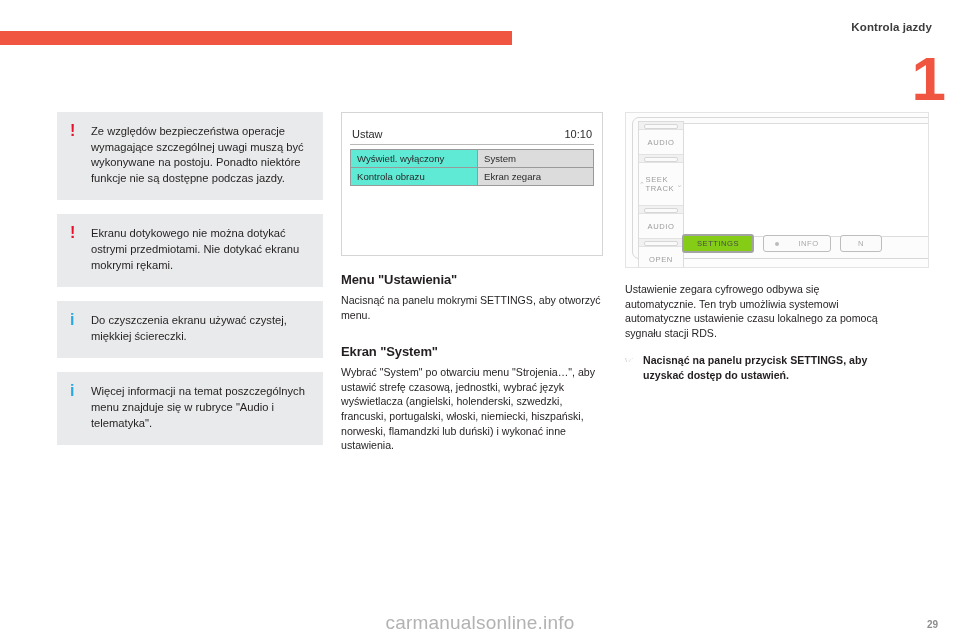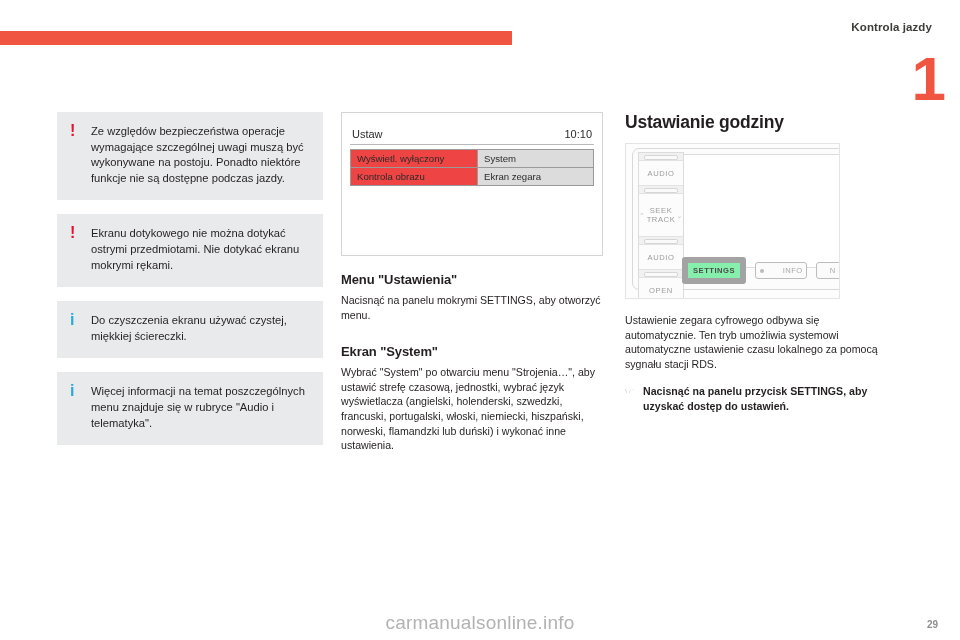--- a/index.html
+++ b/index.html
@@ -113,21 +113,21 @@
   }
   .ustaw-row + .ustaw-row { border-top: 1px solid #9a9a9a; }
   .ustaw-cell {
     font-size: 9.6px;
     color: #2b2b2b;
     display: flex;
     align-items: center;
     padding-left: 6px;
     box-sizing: border-box;
   }
-  .ustaw-cell.left  { width: 127px; background: #ef4444; border-right: 1px solid #9a9a9a; }
+  .ustaw-cell.left  { width: 127px; background: #5eead4; border-right: 1px solid #9a9a9a; }
   .ustaw-cell.right { flex: 1; background: #dcdcdc; }
 
   h2.sec {
     margin: 0 0 6px 0;
     font-size: 13px;
     font-weight: bold;
     color: #231f20;
     letter-spacing: -.1px;
   }
   h2.sec.second { margin-top: 22px; }
@@ -143,21 +143,21 @@
   h1.page-title {
     margin: 0 0 10px 0;
     font-size: 17.5px;
     font-weight: bold;
     color: #231f20;
     letter-spacing: -.2px;
   }
 
   .panel-photo {
     position: relative;
-    width: 215px;
+    width: 304px;
     height: 156px;
     background: #fdfdfd;
     border: 1px solid #e4e4e4;
     box-sizing: border-box;
     overflow: hidden;
     margin-bottom: 14px;
   }
   .panel-outline {
     position: absolute;
     left: 6px;
@@ -189,21 +189,21 @@
     height: 24px;
     display: flex;
     align-items: center;
     justify-content: center;
     font-size: 7.6px;
     letter-spacing: .6px;
     color: #9c9c9c;
     border-bottom: 1px solid #e2e2e2;
     position: relative;
   }
-  .side-key.tall { height: 42px; flex-direction: row; line-height: 9px; text-align: center; }
+  .side-key.tall { height: 42px; flex-direction: row; line-height: 9px; }
   .side-key .chev { font-size: 7px; color: #c0c0c0; }
   .key-bar {
     height: 7px;
     background: #f1f1f1;
     border-bottom: 1px solid #e2e2e2;
     position: relative;
   }
   .key-bar:after {
     content: "";
     position: absolute;
@@ -229,24 +229,24 @@
     background: #fbfbfb;
     display: flex;
     align-items: center;
     justify-content: center;
     font-size: 7.6px;
     letter-spacing: .5px;
     color: #a9a9a9;
   }
   .btn-settings {
     width: 68px;
-    border: 6px solid #a3a3a3;
+    border: 2px solid #a3a3a3;
     color: #4a4a4a;
-    font-weight: bold;
-    background: #86efac;
+    font-weight: normal;
+    background: #84cc16;
   }
   .btn-info { width: 66px; gap: 19px; }
   .btn-info .dot {
     width: 4px; height: 4px; border-radius: 50%;
     background: #bbbbbb; display: inline-block;
   }
   .btn-next { width: 40px; }
 
   .bullet-row {
     display: flex;
@@ -339,21 +339,20 @@
   <h2 class="sec">Menu "Ustawienia"</h2>
   <p class="body">Nacisnąć na panelu mokrymi SETTINGS, aby otworzyć menu.</p>
 
   <h2 class="sec second">Ekran "System"</h2>
   <p class="body">Wybrać "System" po otwarciu menu "Strojenia…", aby ustawić strefę czasową, jednostki, wybrać język wyświetlacza (angielski, holenderski, szwedzki, francuski, portugalski, włoski, niemiecki, hiszpański, norweski, flamandzki lub duński) i wykonać inne ustawienia.</p>
 
 </div>
 
 <div class="col col-right">
 
-  <h1 class="page-title">Ustawianie godziny</h1>
 
   <div class="panel-photo">
     <div class="panel-outline"></div>
     <div class="panel-screen"></div>
 
     <div class="side-keys">
       <div class="key-bar"></div>
       <div class="side-key">AUDIO</div>
       <div class="key-bar"></div>
       <div class="side-key tall">

